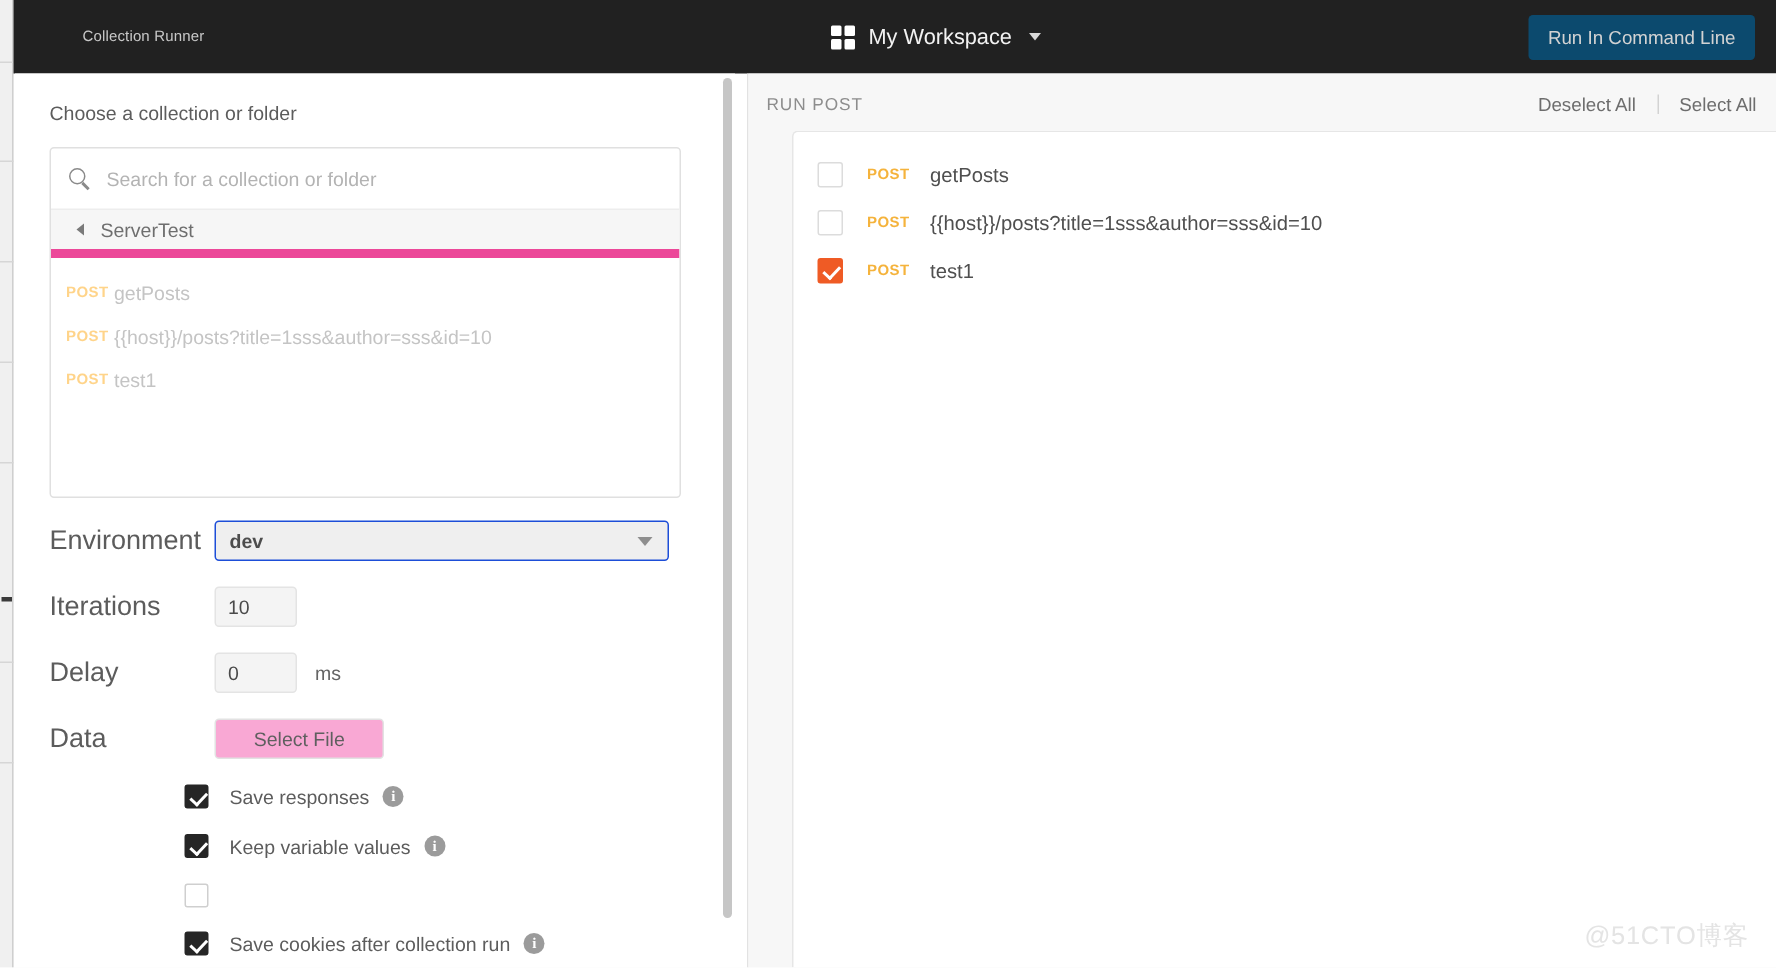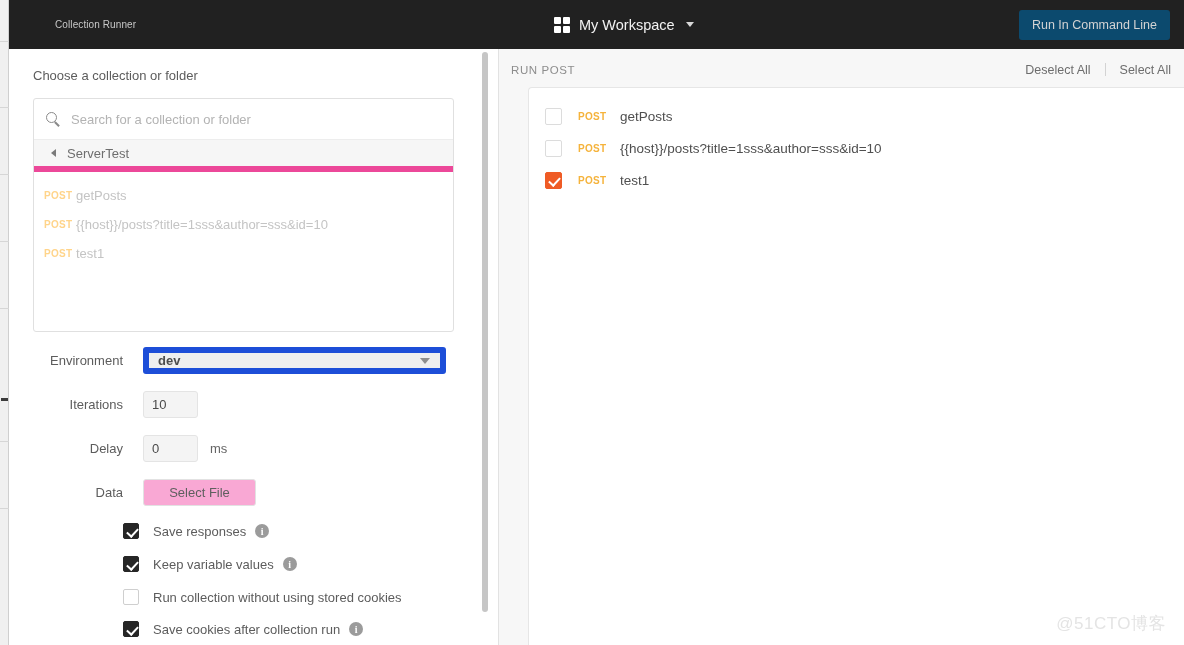--- a/index.html
+++ b/index.html
@@ -244,30 +244,29 @@
   
   .form-row {
     position: absolute;
     left: 23px;
     width: 440px;
     display: flex;
     align-items: center;
   }
   .form-label {
     width: 110px;
-    text-align: right;
     padding-right: 20px;
-    font-size: 13px;
+    font-size: 18px;
     color: #5c5c5c;
     flex: 0 0 auto;
   }
   .env-select {
     width: 303px; height: 27px;
     background: #efefef;
-    border: 6px solid #1d4ed8;
+    border: 1px solid #1d4ed8;
     border-radius: 3px;
     display: flex;
     align-items: center;
     padding: 0 9px;
     position: relative;
     cursor: pointer;
   }
   .env-value {
     font-size: 13px;
     color: #4d4d4d;
@@ -552,21 +551,20 @@
     </div>
 
     <div class="opt-row" style="top:507px">
       <span class="cb on"></span>
       <span class="opt-label">Keep variable values</span>
       <span class="info-icon">i</span>
     </div>
 
     <div class="opt-row" style="top:540px">
       <span class="cb"></span>
-      <span class="opt-label">Run collection without using stored cookies</span>
     </div>
 
     <div class="opt-row" style="top:572px">
       <span class="cb on"></span>
       <span class="opt-label">Save cookies after collection run</span>
       <span class="info-icon">i</span>
     </div>
   </div>
 
   <div class="pane-scrollbar">

